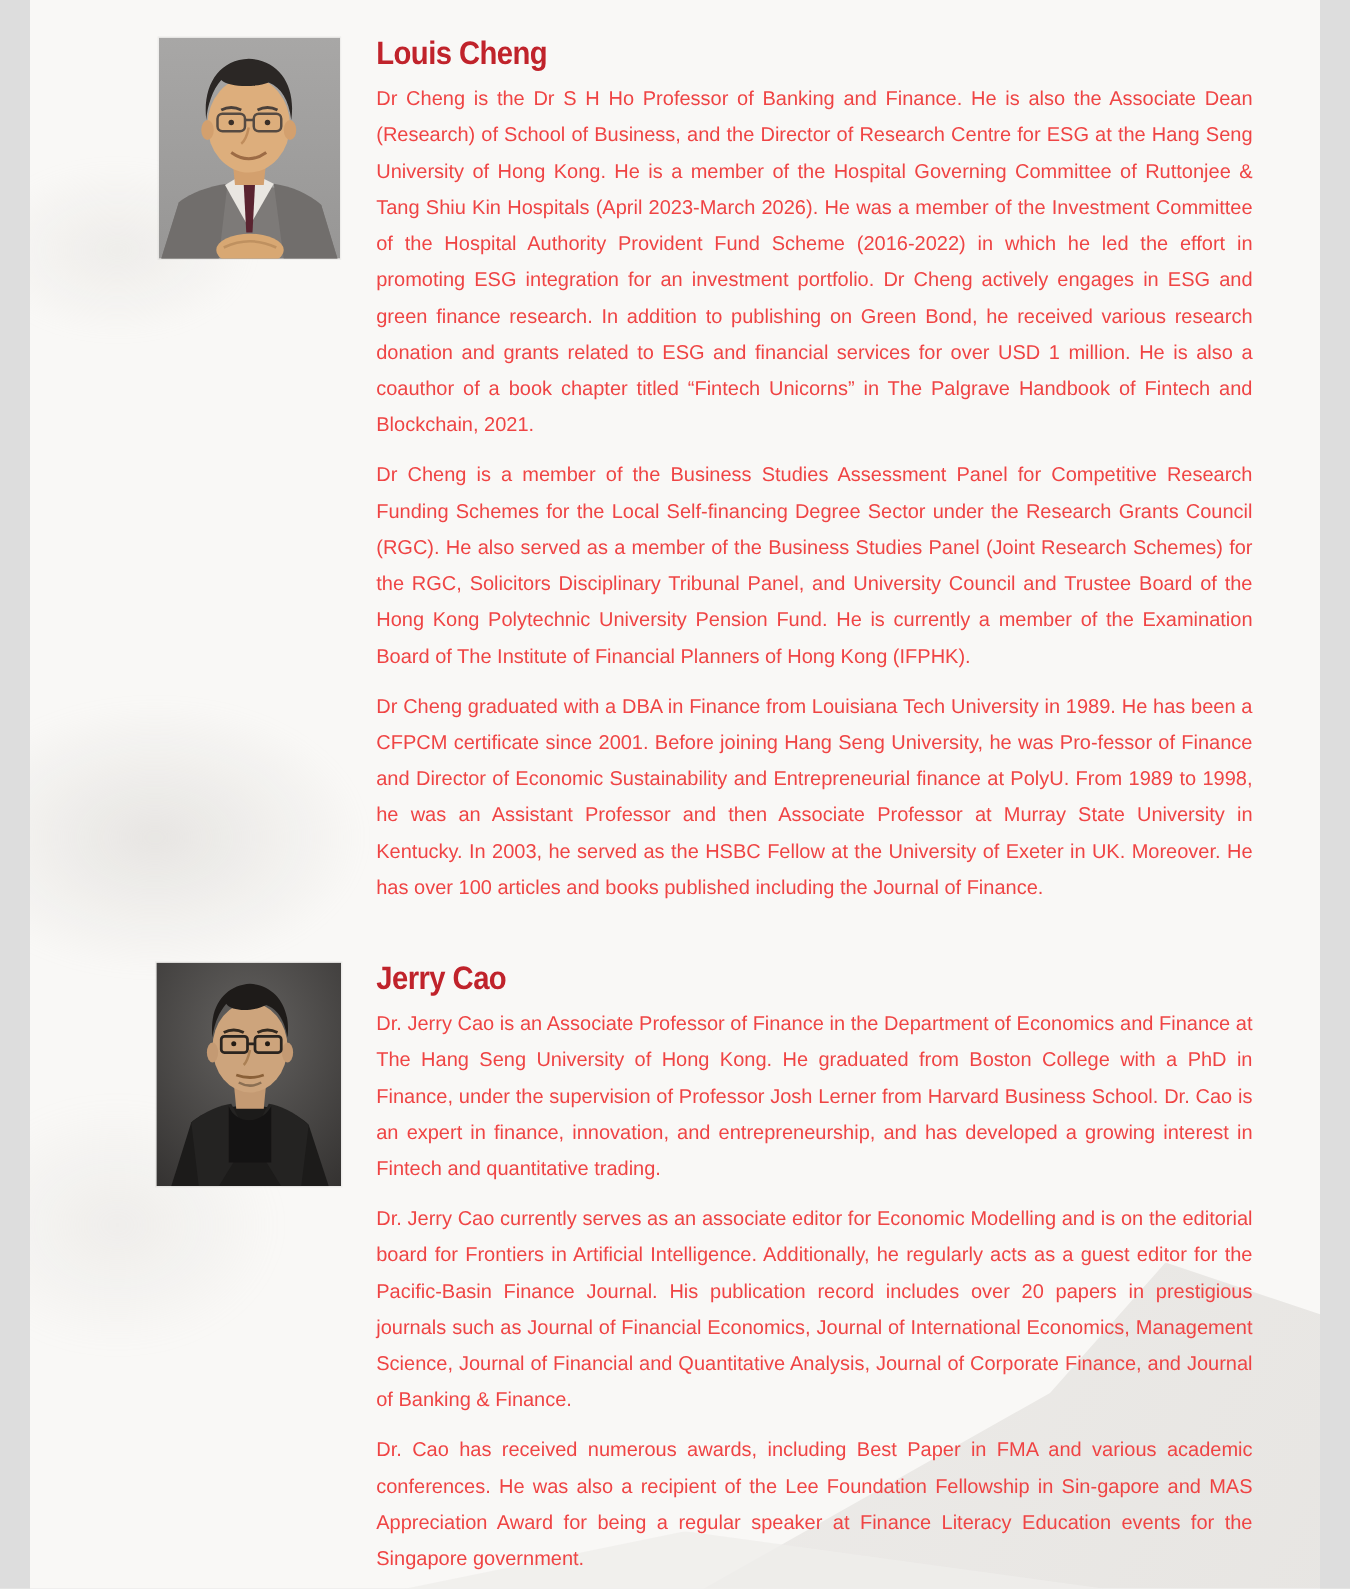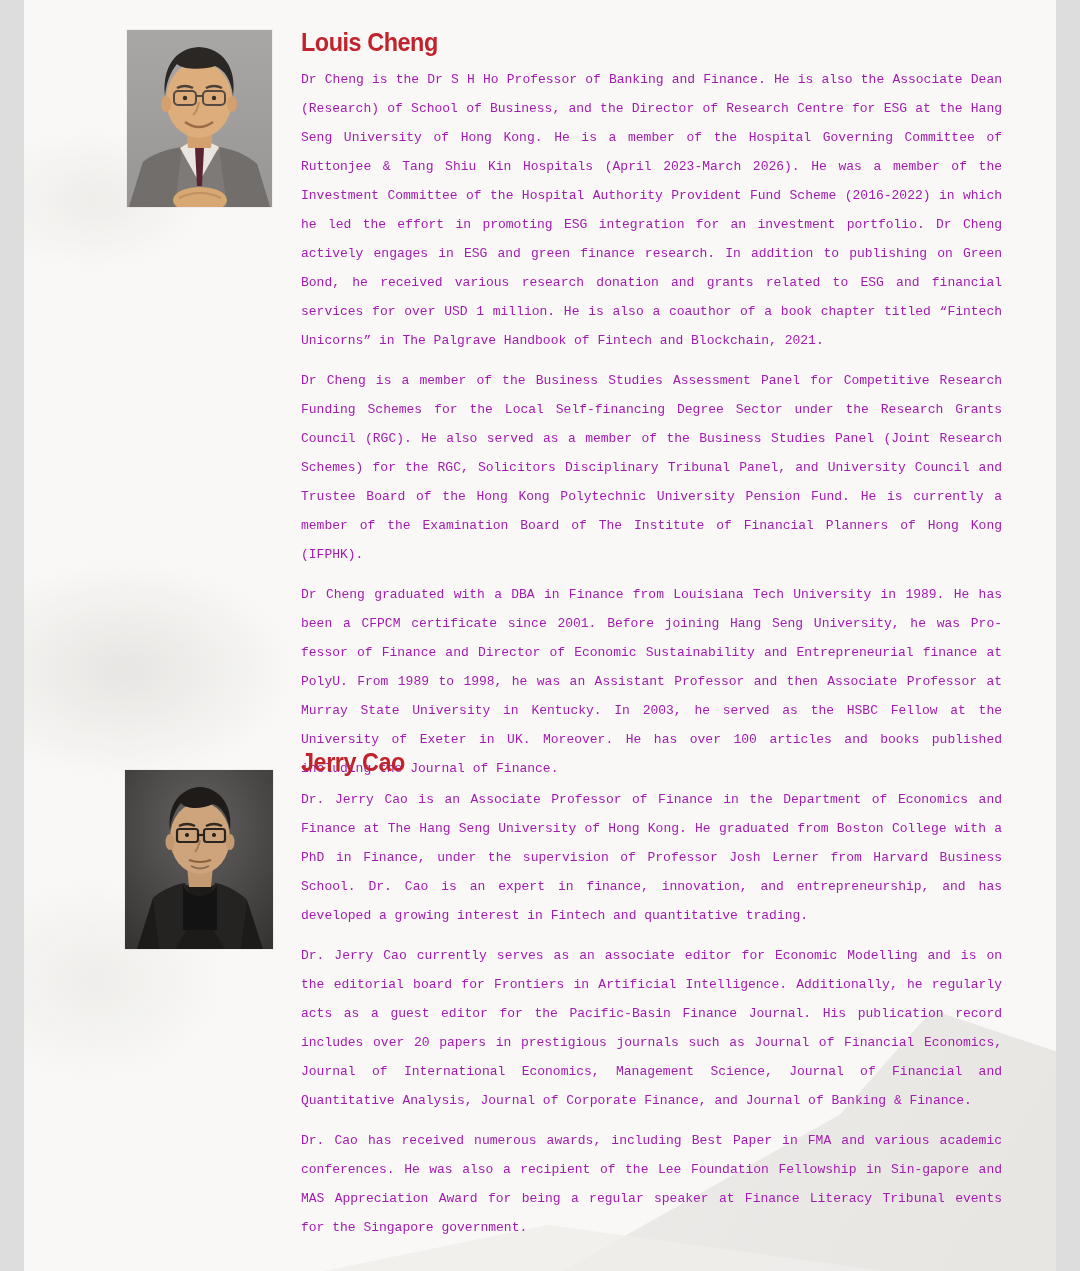--- a/index.html
+++ b/index.html
@@ -55,40 +55,40 @@
   .photo svg { display: block; width: 100%; height: 100%; }
   .photo-louis { left: 103px; top: 30px;  width: 145px; height: 177px; }
   .photo-jerry { left: 101px; top: 770px; width: 148px; height: 179px; }
 
   .bio {
     position: absolute;
     left: 277px;
     width: 701px;
   }
   .bio-louis { top: 28px; }
-  .bio-jerry { top: 748px; }
+  .bio-jerry { top: 768px; }
 
   .bio-name {
     font-family: "Liberation Sans", sans-serif;
     font-weight: 700;
     font-size: 26px;
     line-height: 28px;
     color: #c0232b;
     letter-spacing: -0.5px;
     transform: scaleX(0.9);
     transform-origin: left center;
     margin: 0 0 9px 0;
   }
   .bio p {
     margin: 0 0 11px 0;
-    font-family: Liberation Mono, monospace;
-    font-size: 13px;
+    font-family: Liberation Sans, sans-serif;
+    font-size: 16px;
     line-height: 29px;
     text-align: justify;
-    color: #a21caf;
+    color: #ef4444;
   }
   .bio p:last-child { margin-bottom: 0; }
 </style>
 </head>
 <body>
 
 <div class="page">
 
   <div class="bg-shape bg-haze-left2"></div>
   <div class="bg-shape bg-haze-left1"></div>
@@ -189,17 +189,17 @@
         <path d="M75 70 Q73 79 70 82" stroke="#ab8054" stroke-width="2" fill="none"></path>
         <path d="M64 90 Q75 94 86 90" stroke="#8a6038" stroke-width="2.2" fill="none"></path>
 
         <path d="M66 96 Q75 101 84 96" stroke="#4a3a2a" stroke-width="2" fill="none" opacity="0.5"></path>
       </svg>
     </div>
     <div class="bio bio-jerry">
       <h2 class="bio-name">Jerry Cao</h2>
       <p>Dr. Jerry Cao is an Associate Professor of Finance in the Department of Economics and Finance at The Hang Seng University of Hong Kong. He graduated from Boston College with a PhD in Finance, under the supervision of Professor Josh Lerner from Harvard Business School. Dr. Cao is an expert in finance, innovation, and entrepreneurship, and has developed a growing interest in Fintech and quantitative trading.</p>
       <p>Dr. Jerry Cao currently serves as an associate editor for Economic Modelling and is on the editorial board for Frontiers in Artificial Intelligence. Additionally, he regularly acts as a guest editor for the Pacific-Basin Finance Journal. His publication record includes over 20 papers in prestigious journals such as Journal of Financial Economics, Journal of International Economics, Management Science, Journal of Financial and Quantitative Analysis, Journal of Corporate Finance, and Journal of Banking &amp; Finance.</p>
-      <p>Dr. Cao has received numerous awards, including Best Paper in FMA and various academic conferences. He was also a recipient of the Lee Foundation Fellowship in Sin-gapore and MAS Appreciation Award for being a regular speaker at Finance Literacy Tribunal events for the Singapore government.</p>
+      <p>Dr. Cao has received numerous awards, including Best Paper in FMA and various academic conferences. He was also a recipient of the Lee Foundation Fellowship in Sin-gapore and MAS Appreciation Award for being a regular speaker at Finance Literacy Education events for the Singapore government.</p>
     </div>
   </section>
 
 </div>
 
 </body></html>

